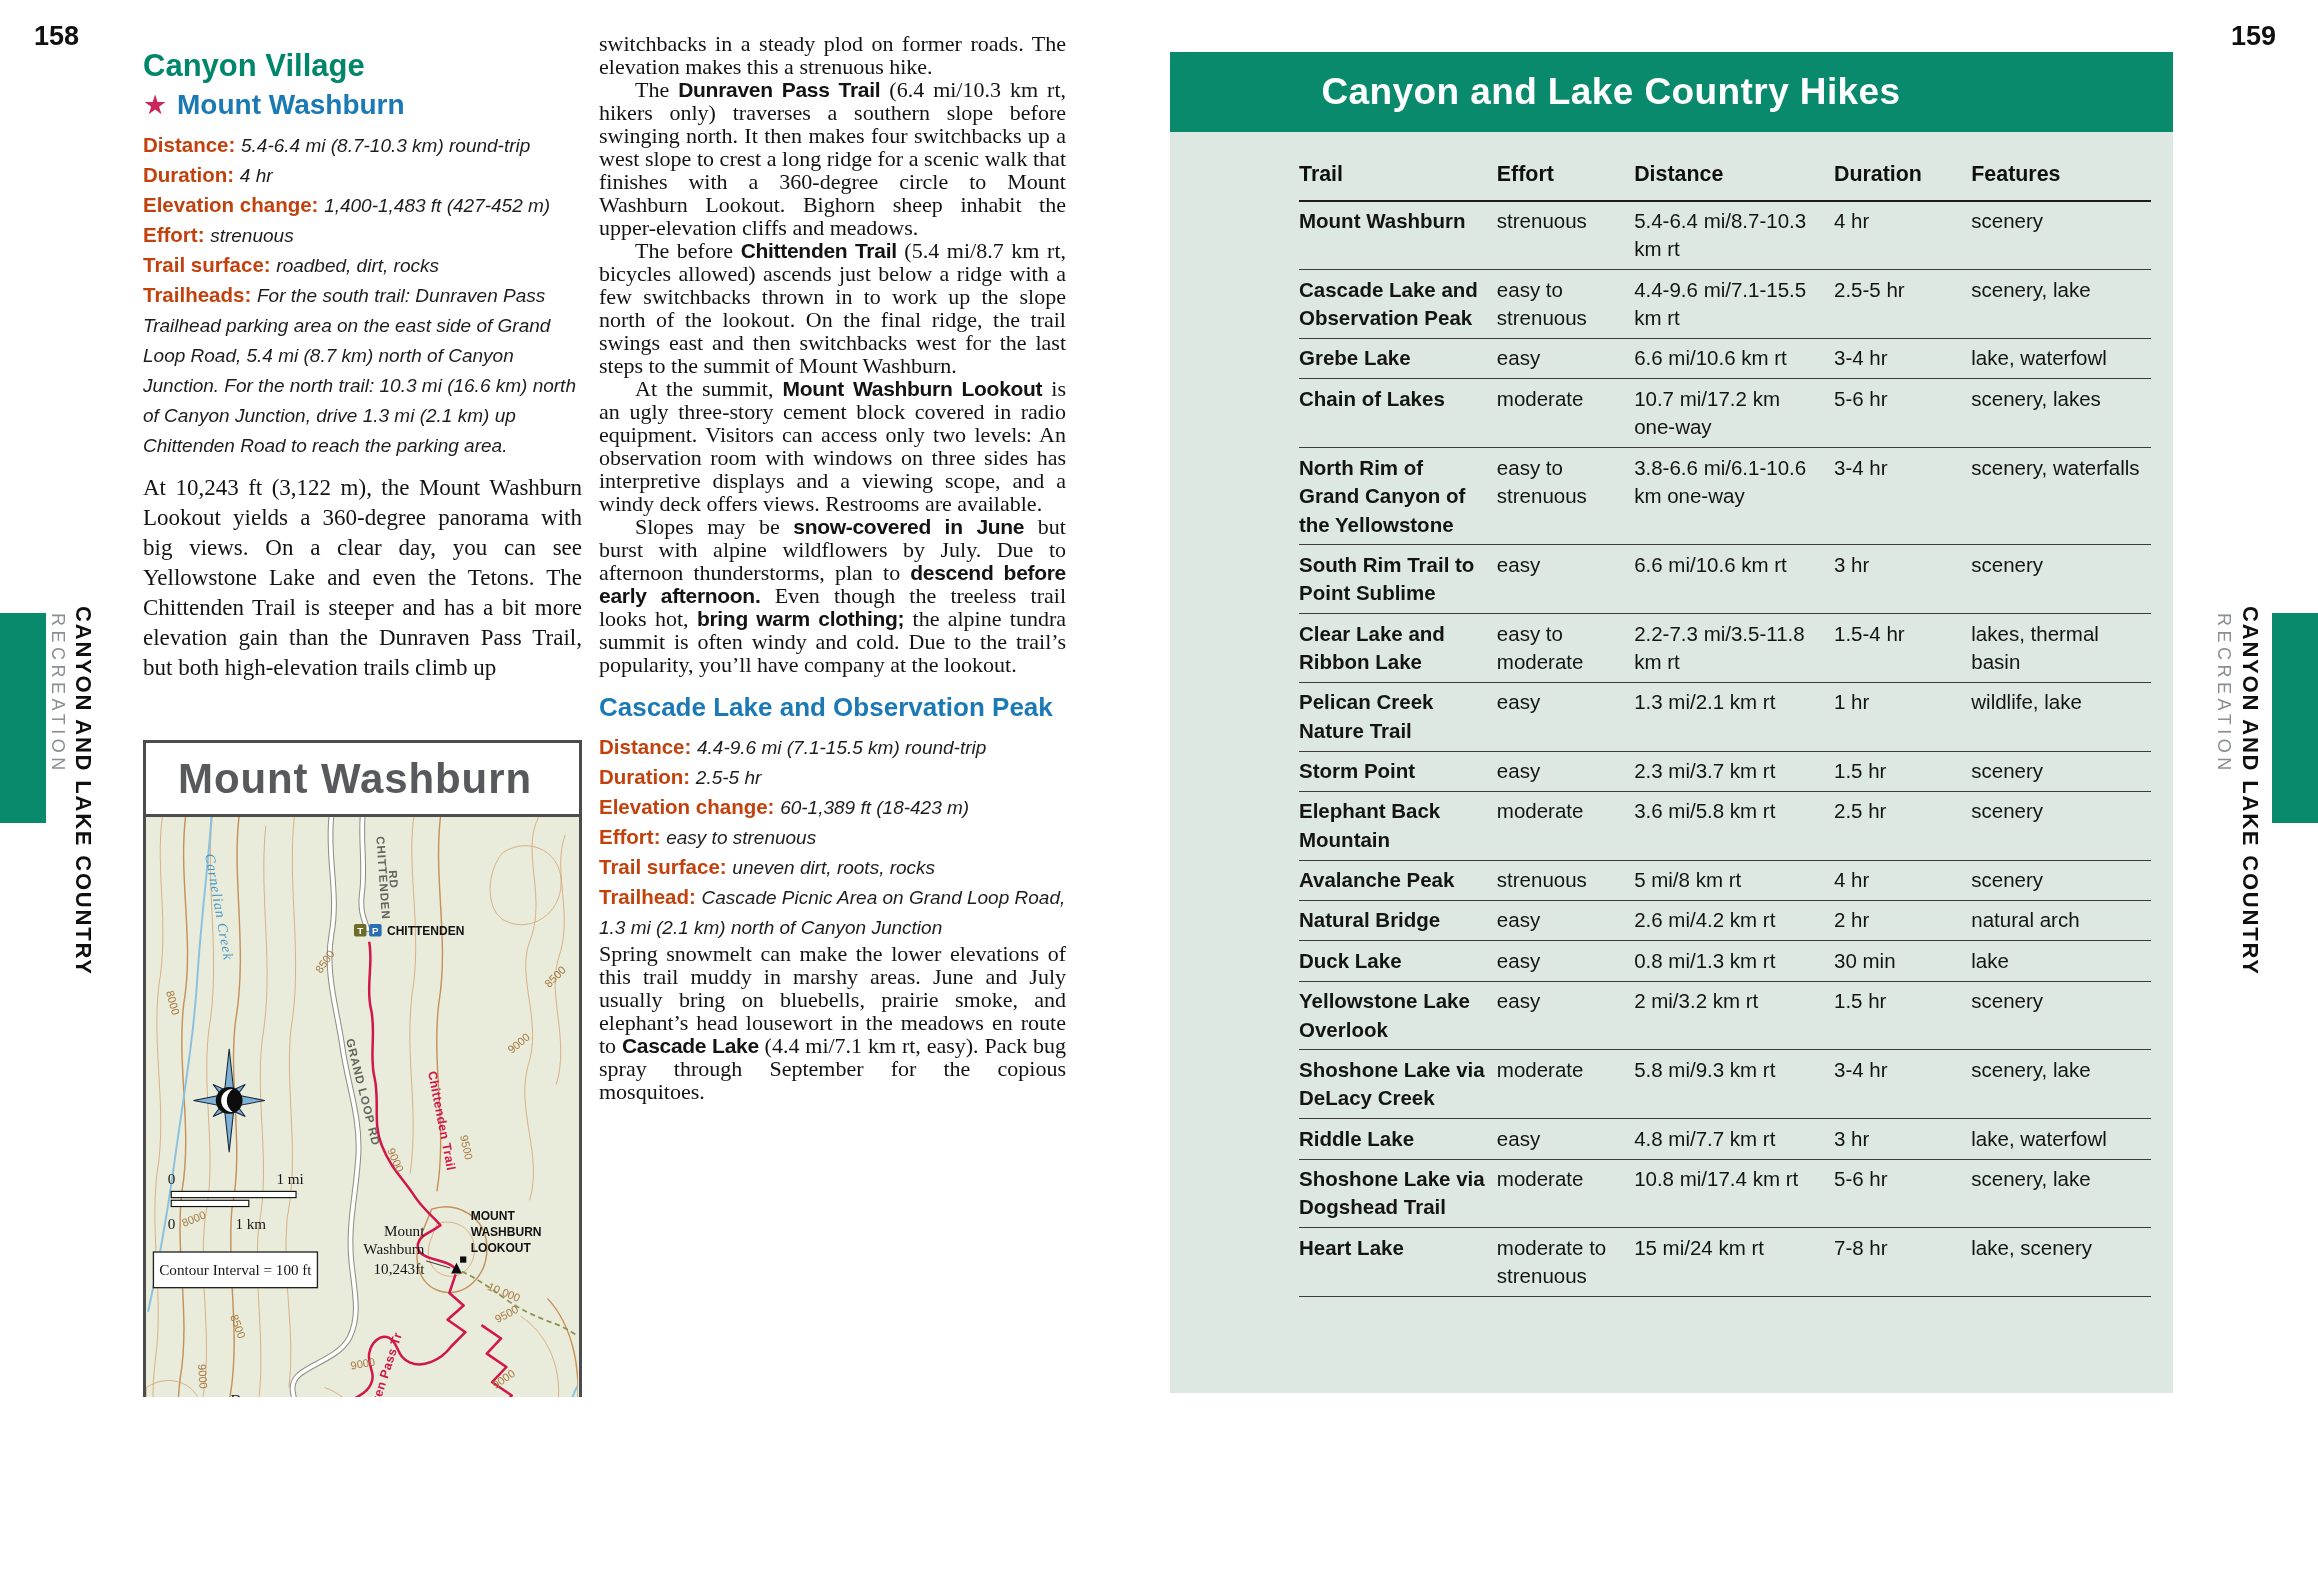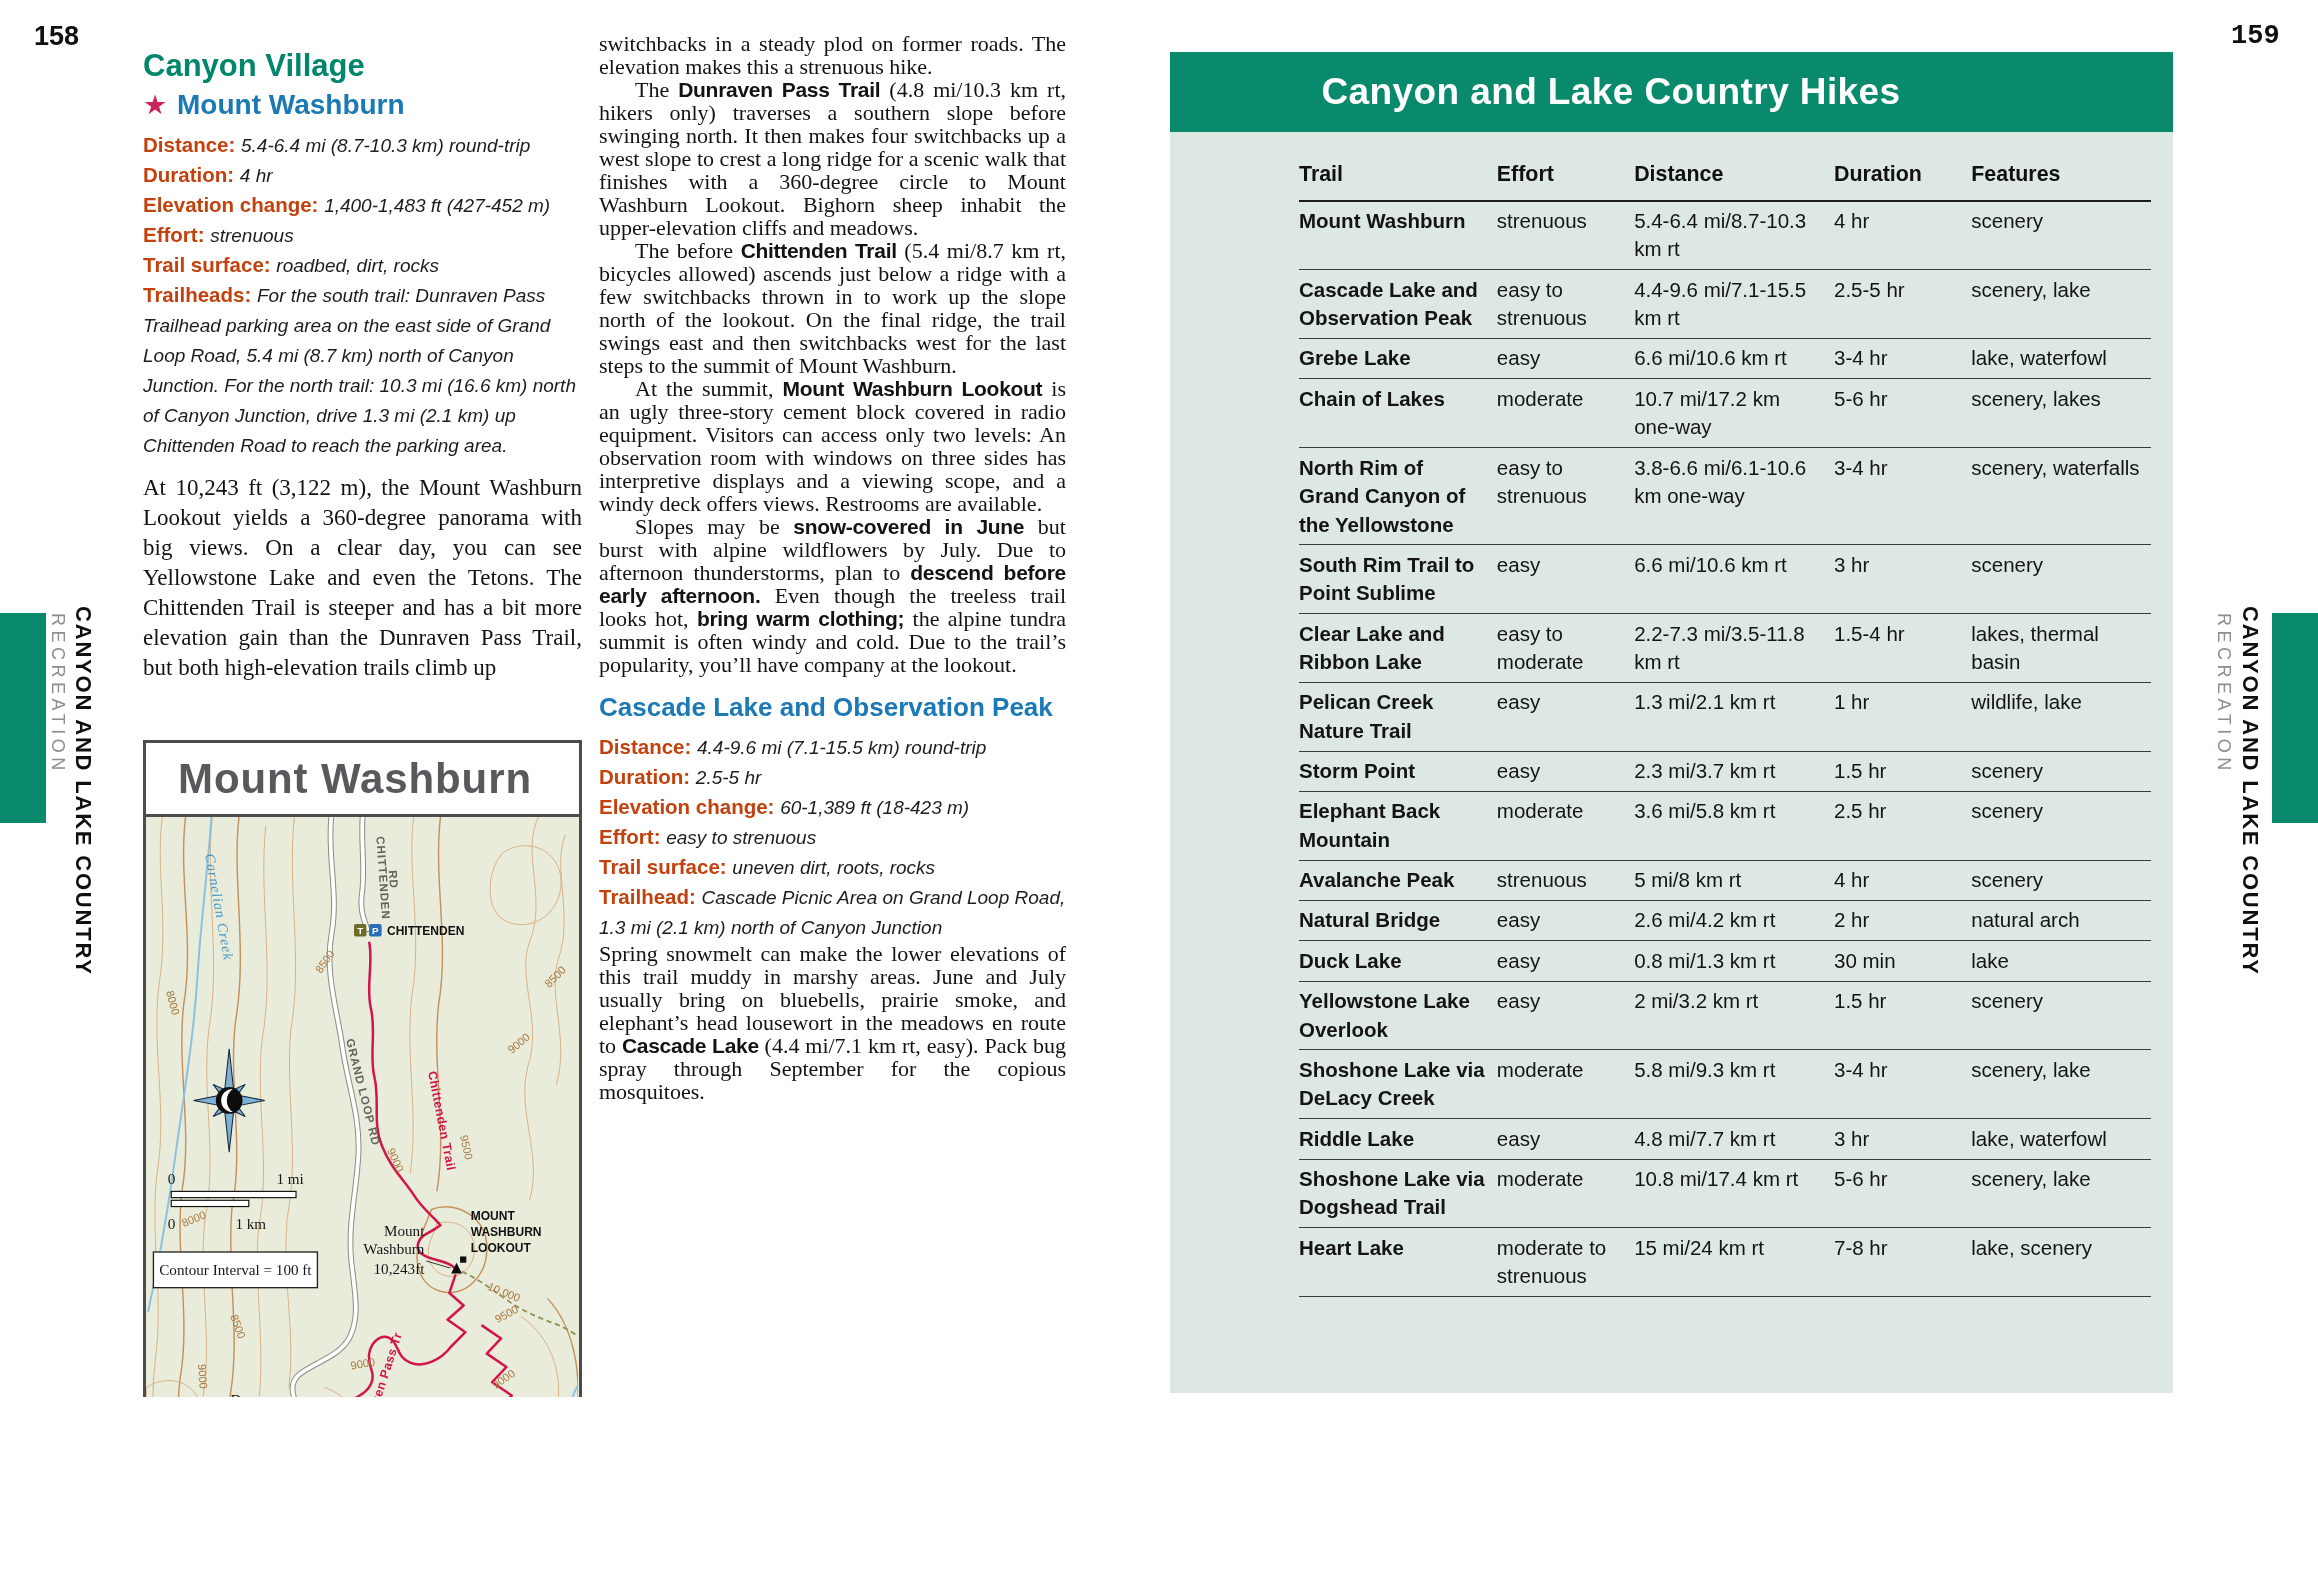--- a/index.html
+++ b/index.html
@@ -1,21 +1,21 @@
 <!DOCTYPE html>
 <html style="font-size:14.3px"><head>
 <meta charset="utf-8">
 <style>
   html,body { margin:0; padding:0; background:#ffffff; }
   .page { position:relative; width:2319px; height:1397px; background:#ffffff; overflow:hidden;
           font-family:"Liberation Sans",sans-serif; color:#131313;padding-left:42px; }
 
   .pagenum { position:absolute; top:21.4px; font-weight:700; font-size:27px; color:#101010; }
   .pn-left  { left:34px; }
-  .pn-right { left:2231px;font-family:Liberation Mono, monospace; }
+  .pn-right { left:2231px; }
 
   
   .tab { position:absolute; top:613px; width:46px; height:210px; background:#0a8a6d; }
   .tab-left  { left:0; }
   .tab-right { left:2272px; }
   .vt { position:absolute; writing-mode:vertical-rl; text-orientation:mixed; white-space:nowrap; }
   .vt-can { font-weight:700; font-size:22px; letter-spacing:1.8px; color:#0f0f0f; }
   .vt-rec { font-size:18px; letter-spacing:4.5px; color:#8a8f93; }
   .vl-rec { left:47px;  top:613px; }
   .vl-can { left:70px;  top:606px; }
@@ -238,21 +238,21 @@
         <text class="lbl-cont" transform="rotate(22 382 530)" x="382" y="530">10,000</text>
         <text class="lbl-cont" transform="rotate(-25 402 748)" x="402" y="748">8500</text>
       </g>
 
       <text class="lbl-credit" x="424" y="778" text-anchor="end">© MOON.COM</text>
     </svg>
   </figure>
 
   <section class="col-mid">
     <p class="serif"><span>switchbacks in a steady plod on former roads. The elevation makes this a strenuous hike.</span></p>
-    <p class="serif indent"><span>The </span><b>Dunraven Pass Trail</b><span> (4.8 mi/10.3 km rt, hikers only) traverses a southern slope before swinging north. It then makes four switchbacks up a west slope to crest a long ridge for a scenic walk that finishes with a 360-degree circle to Mount Washburn Lookout. Bighorn sheep inhabit the upper-elevation cliffs and meadows.</span></p>
+    <p class="serif indent"><span>The </span><b>Dunraven Pass Trail</b><span> (6.4 mi/10.3 km rt, hikers only) traverses a southern slope before swinging north. It then makes four switchbacks up a west slope to crest a long ridge for a scenic walk that finishes with a 360-degree circle to Mount Washburn Lookout. Bighorn sheep inhabit the upper-elevation cliffs and meadows.</span></p>
     <p class="serif indent"><span>The before </span><b>Chittenden Trail</b><span> (5.4 mi/8.7 km rt, bicycles allowed) ascends just below a ridge with a few switchbacks thrown in to work up the slope north of the lookout. On the final ridge, the trail swings east and then switchbacks west for the last steps to the summit of Mount Washburn.</span></p>
     <p class="serif indent"><span>At the summit, </span><b>Mount Washburn Lookout</b><span> is an ugly three-story cement block covered in radio equipment. Visitors can access only two levels: An observation room with windows on three sides has interpretive displays and a viewing scope, and a windy deck offers views. Restrooms are available.</span></p>
     <p class="serif indent"><span>Slopes may be </span><b>snow-covered in June</b><span> but burst with alpine wildflowers by July. Due to afternoon thunderstorms, plan to </span><b>descend before early afternoon.</b><span> Even though the treeless trail looks hot, </span><b>bring warm clothing;</b><span> the alpine tundra summit is often windy and cold. Due to the trail’s popularity, you’ll have company at the lookout.</span></p>
     <h3 class="sub">Cascade Lake and Observation Peak</h3>
     <div class="stats">
 
         <div class="stat"><span class="stat-label">Distance:</span> <span class="stat-value">4.4-9.6 mi (7.1-15.5 km) round-trip</span></div>
 
         <div class="stat"><span class="stat-label">Duration:</span> <span class="stat-value">2.5-5 hr</span></div>
 

